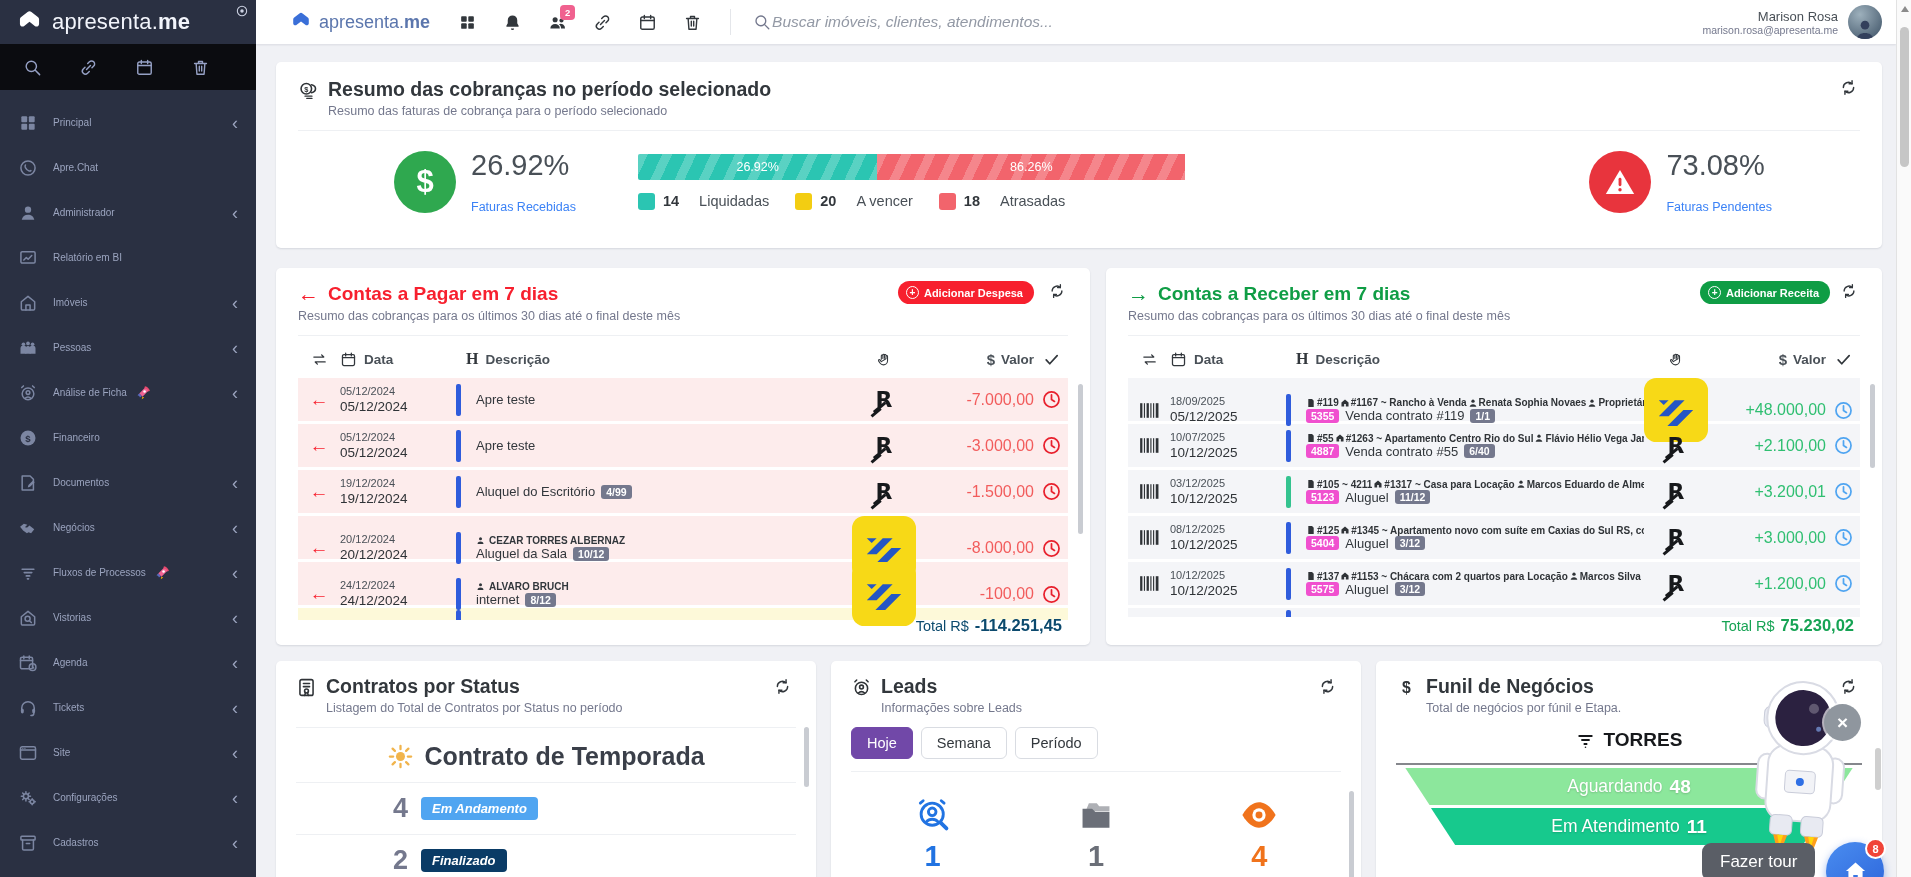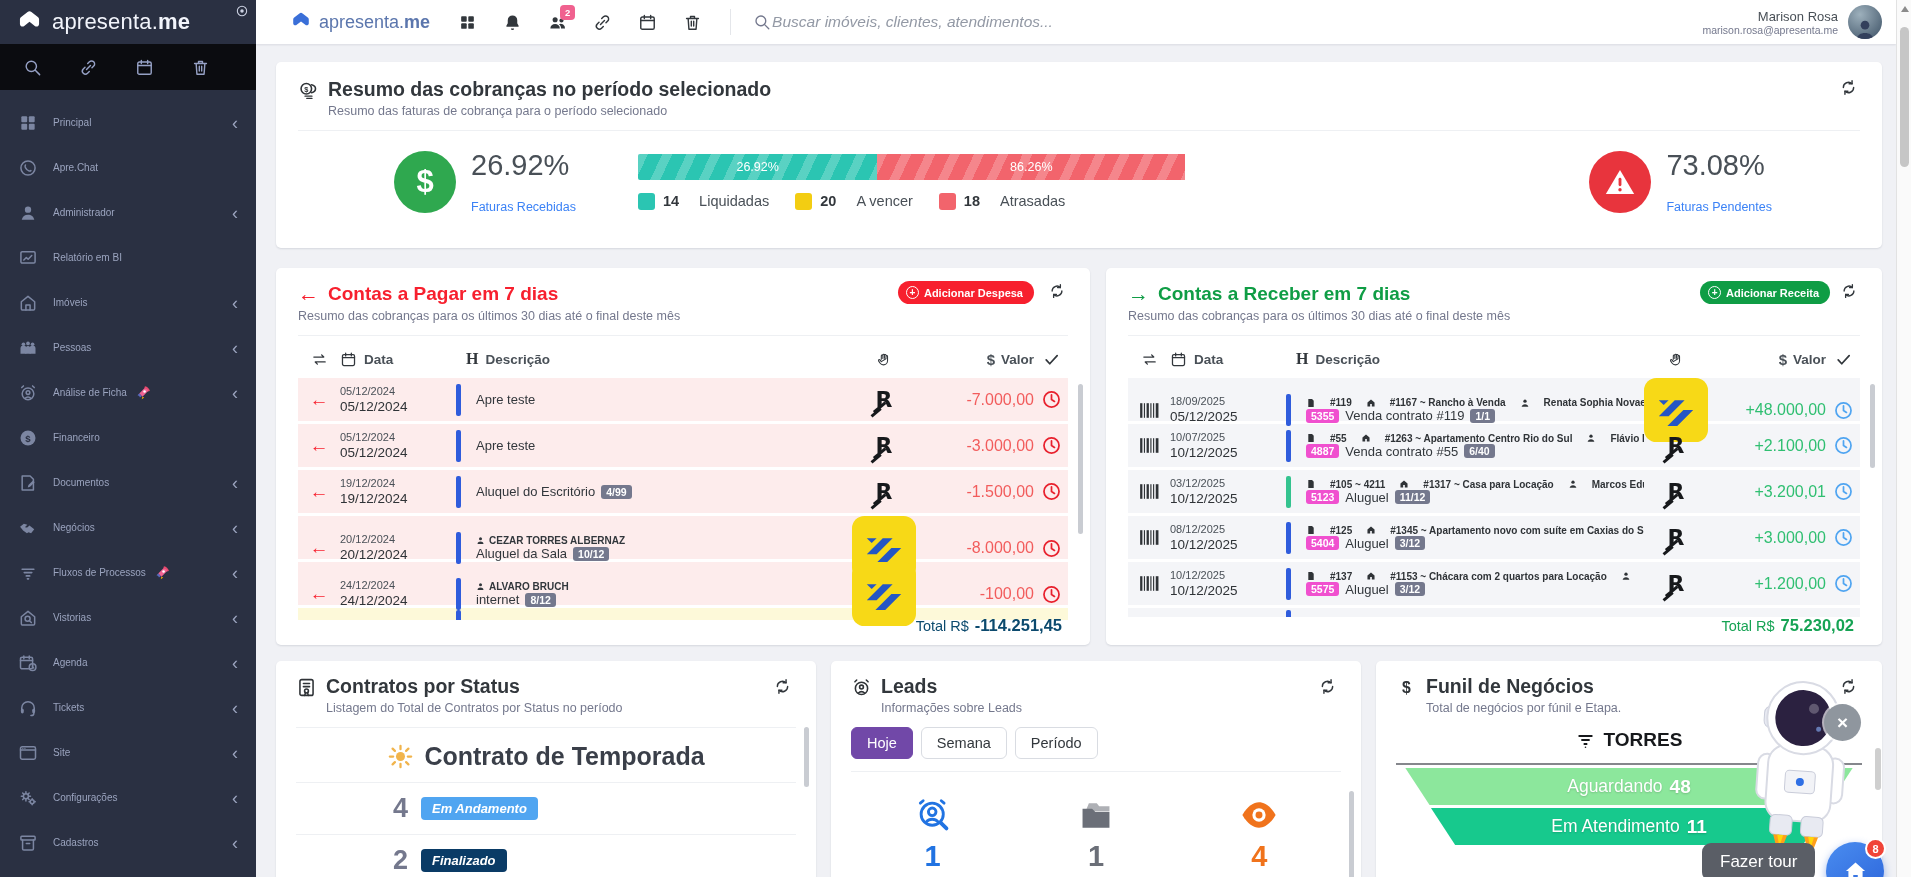--- a/index.html
+++ b/index.html
@@ -105,21 +105,21 @@
 .dates{display:flex;flex-direction:column;line-height:1.3}
 .d1{font-size:11px;color:#495057}
 .d2{font-size:13.5px;color:#2f3337}
 .vbar{width:5px;height:32px;border-radius:2px}
 .dcell{padding-left:10px;min-width:0}
 .pname{display:flex;align-items:center;gap:4px;font-size:10px;font-weight:700;color:#32373c}
 .pname .psic{width:9px;height:9px;flex:none}
 .dline{font-size:13px;color:#32373c;display:flex;align-items:center;gap:6px;white-space:nowrap;overflow:hidden}
 .gbadge{background:#74788d;color:#fff;font-size:10.5px;font-weight:700;padding:1px 5px;border-radius:3px;flex:none}
 .pkbadge{background:#f050cf;color:#fff;font-size:10.5px;font-weight:700;padding:1px 5px;border-radius:3px;flex:none}
-.meta{display:flex;align-items:center;gap:14px;font-size:10px;font-weight:700;color:#2f3337;white-space:nowrap;overflow:hidden}
+.meta{display:flex;align-items:center;gap:1px;font-size:10px;font-weight:700;color:#2f3337;white-space:nowrap;overflow:hidden}
 .meta .msic{width:10px;height:10px;flex:none}
 .method{justify-self:center}
 .bbic{width:26px;height:26px}
 .pix{position:relative;font-size:22px;font-weight:800;color:#17191c;line-height:1;font-family:"DejaVu Sans",sans-serif}
 .pix::after{content:"";position:absolute;left:-4px;bottom:3px;width:15px;height:2.6px;background:#17191c;transform:rotate(-40deg)}
 .pix::before{content:"";position:absolute;left:-6px;bottom:-2px;width:12px;height:2.6px;background:#17191c;transform:rotate(-40deg)}
 .val{justify-self:end;font-size:16px}
 .val.neg{color:#f25c5c}
 .val.pos{color:#2fbf71}
 .clockc{justify-self:center;width:21px;height:21px}

